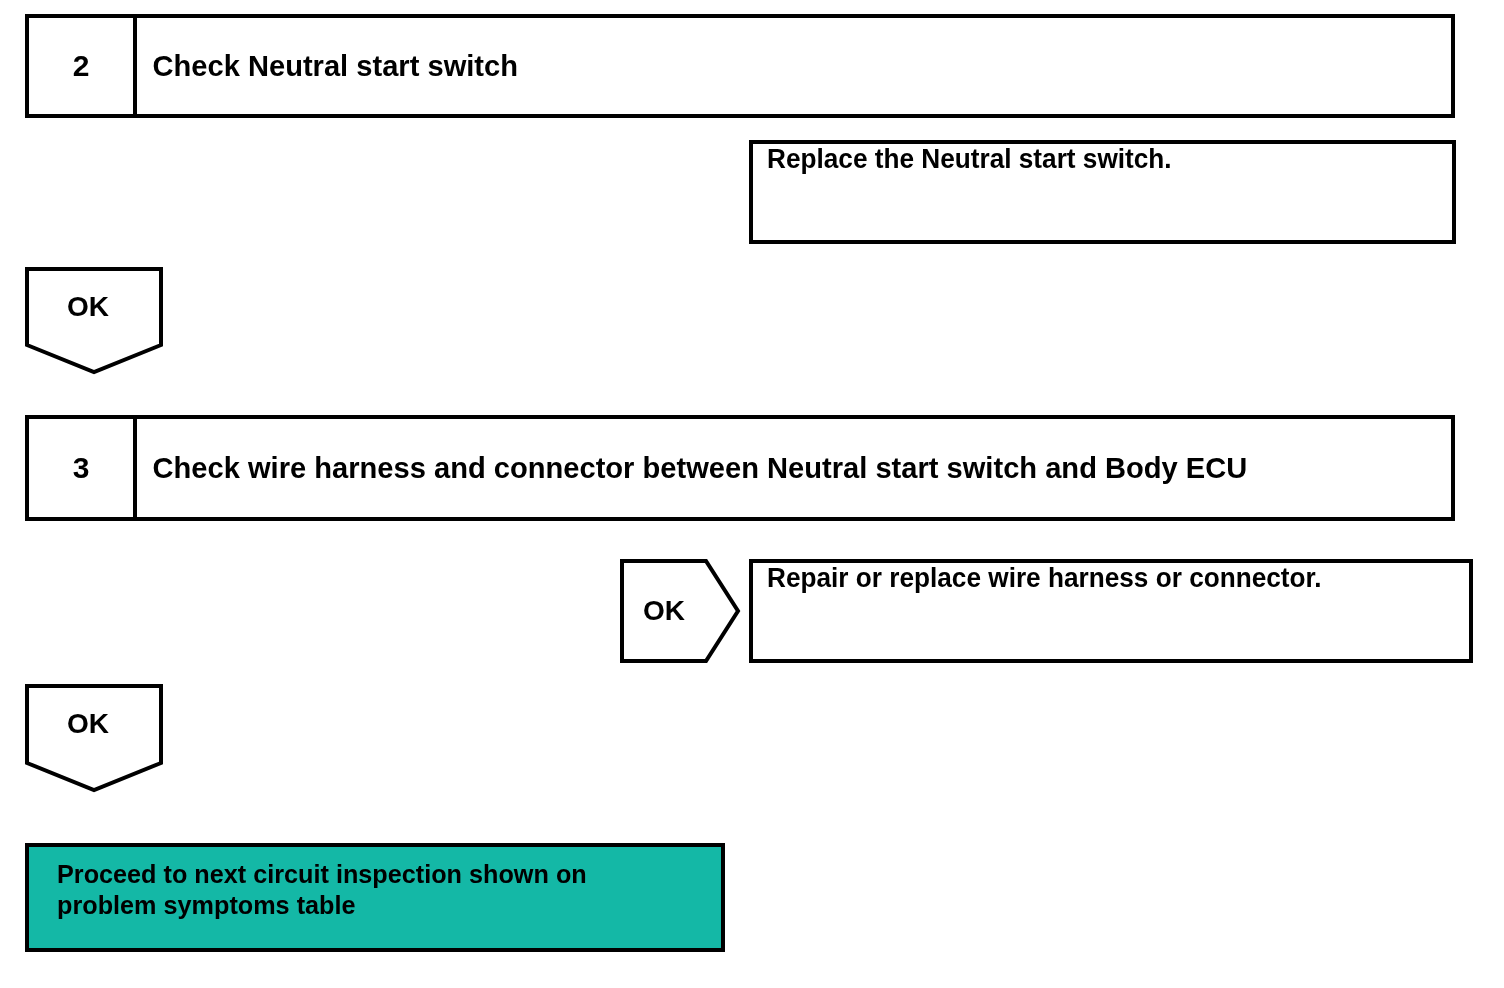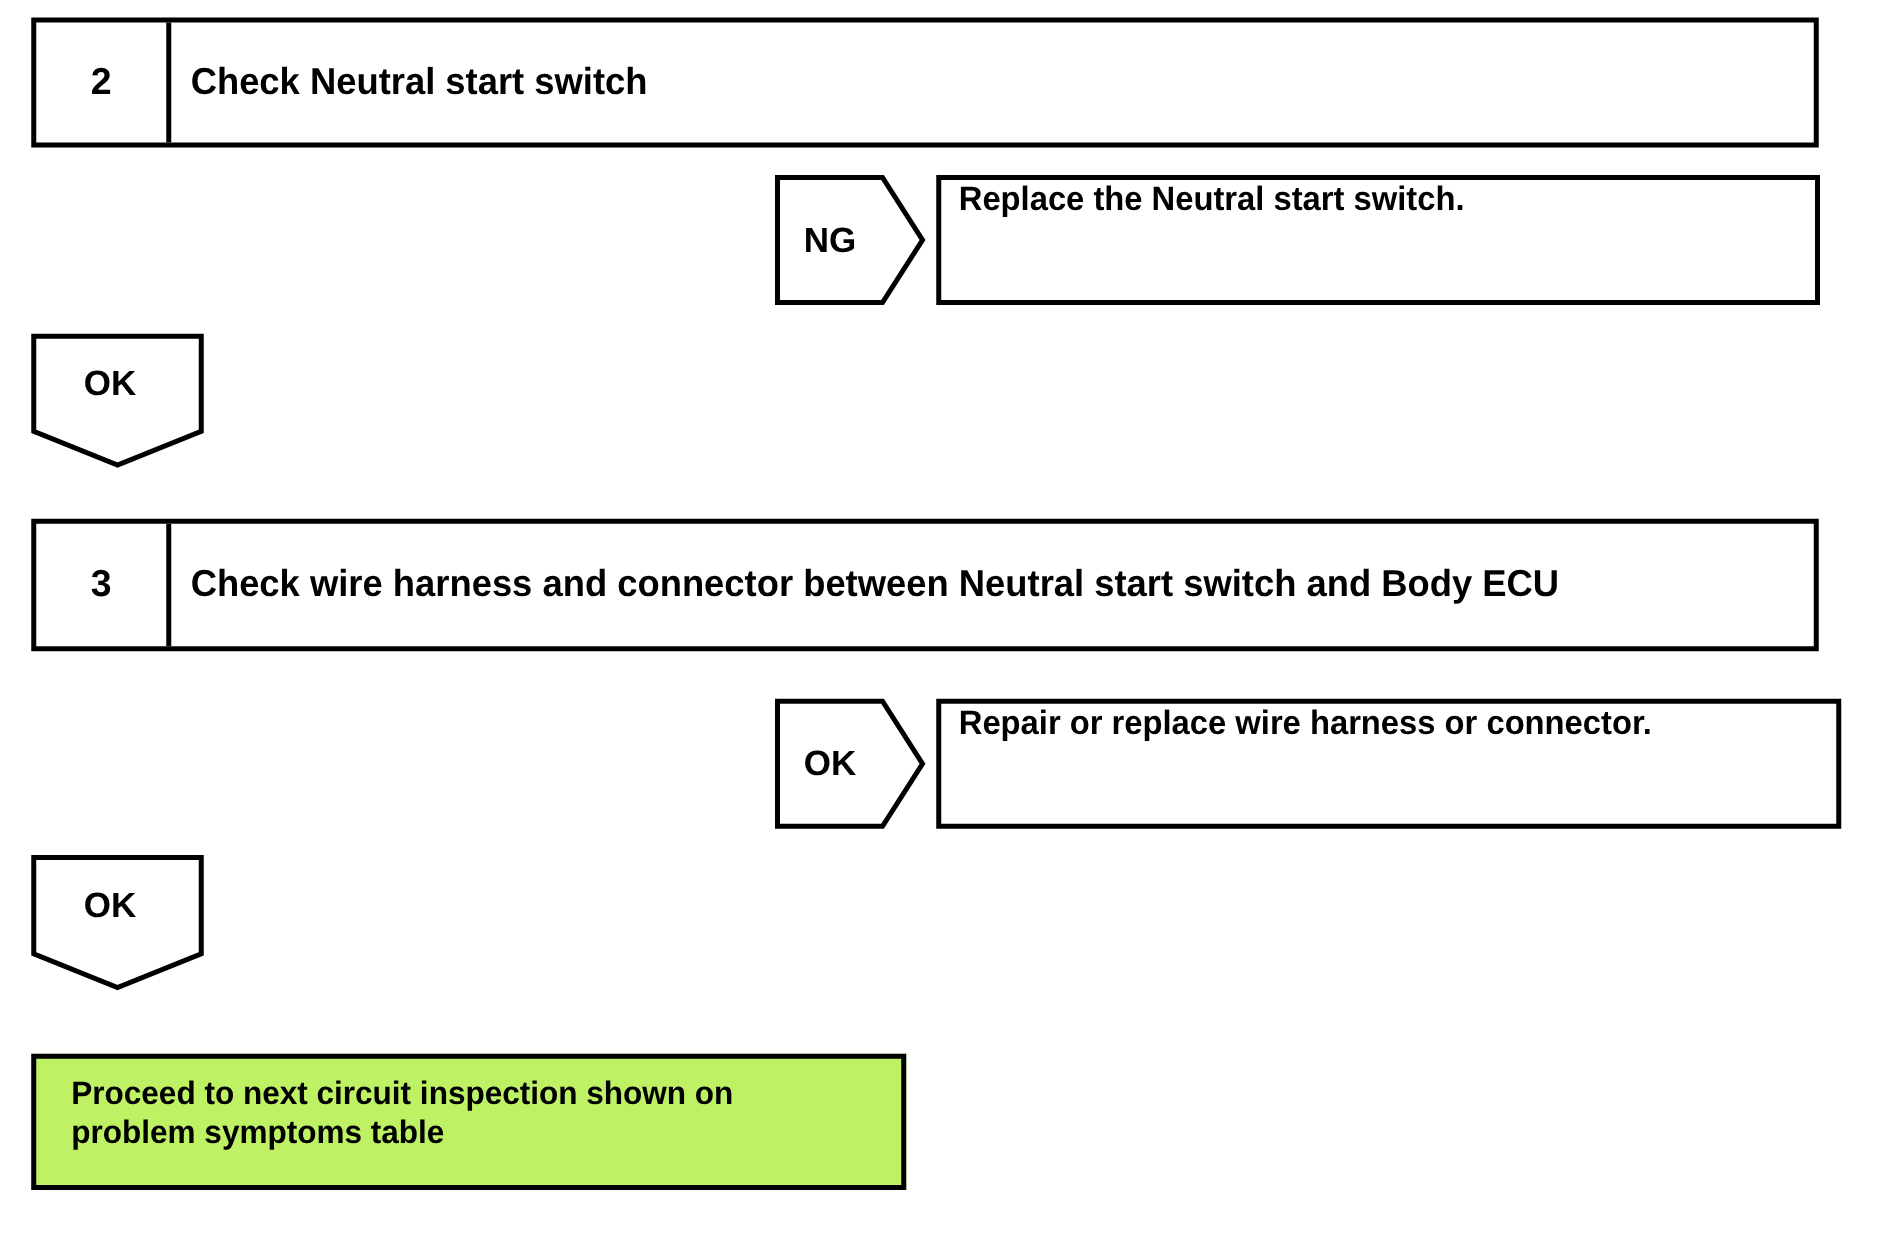--- a/index.html
+++ b/index.html
@@ -68,21 +68,21 @@
     white-space: nowrap;
     transform: scaleX(0.97);
     transform-origin: left center;
   }
 
   
   .terminal-box {
     position: absolute;
     box-sizing: border-box;
     border: 4px solid #000000;
-    background: #bef264;
+    background: #14b8a6;
     padding: 12px 0 0 28px;
     font-size: 26px;
     font-weight: bold;
     line-height: 1.18;
   }
   .terminal-box .line {
     display: block;
     white-space: nowrap;
     transform: scaleX(0.97);
     transform-origin: left center;
@@ -114,26 +114,20 @@
 </head>
 <body>
 
 <div id="canvas">
 
   <div class="step-box" style="left:25px; top:14px; width:1430px; height:104px;">
     <div class="step-num">2</div>
     <div class="step-title">Check Neutral start switch</div>
   </div>
 
-  <div class="shape" style="left:620px; top:140px; width:120px; height:104px;">
-    <svg width="120" height="104" viewBox="0 0 120 104">
-      <polygon class="shp" points="2,2 86,2 118,52 86,102 2,102"></polygon>
-      <text class="lbl" x="44" y="54">NG</text>
-    </svg>
-  </div>
 
   <div class="result-box" style="left:749px; top:140px; width:707px; height:104px;">
     <span class="txt">Replace the Neutral start switch.</span>
   </div>
 
   <div class="shape" style="left:25px; top:267px; width:138px; height:108px;">
     <svg width="138" height="108" viewBox="0 0 138 108">
       <polygon class="shp" points="2,2 136,2 136,78 69,105 2,78"></polygon>
       <text class="lbl" x="63" y="42">OK</text>
     </svg>

